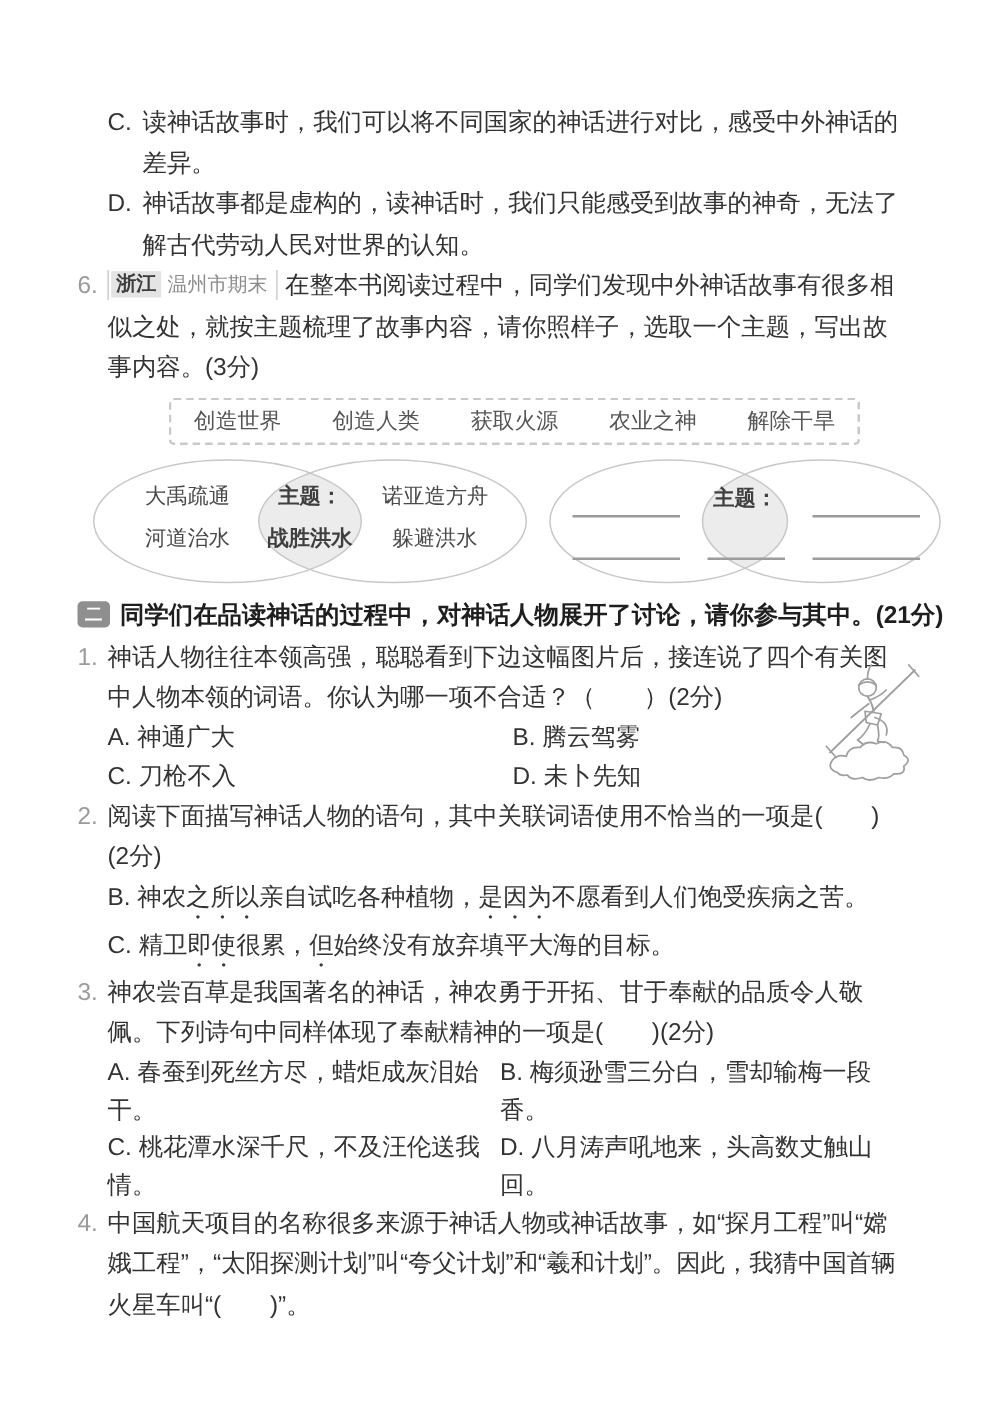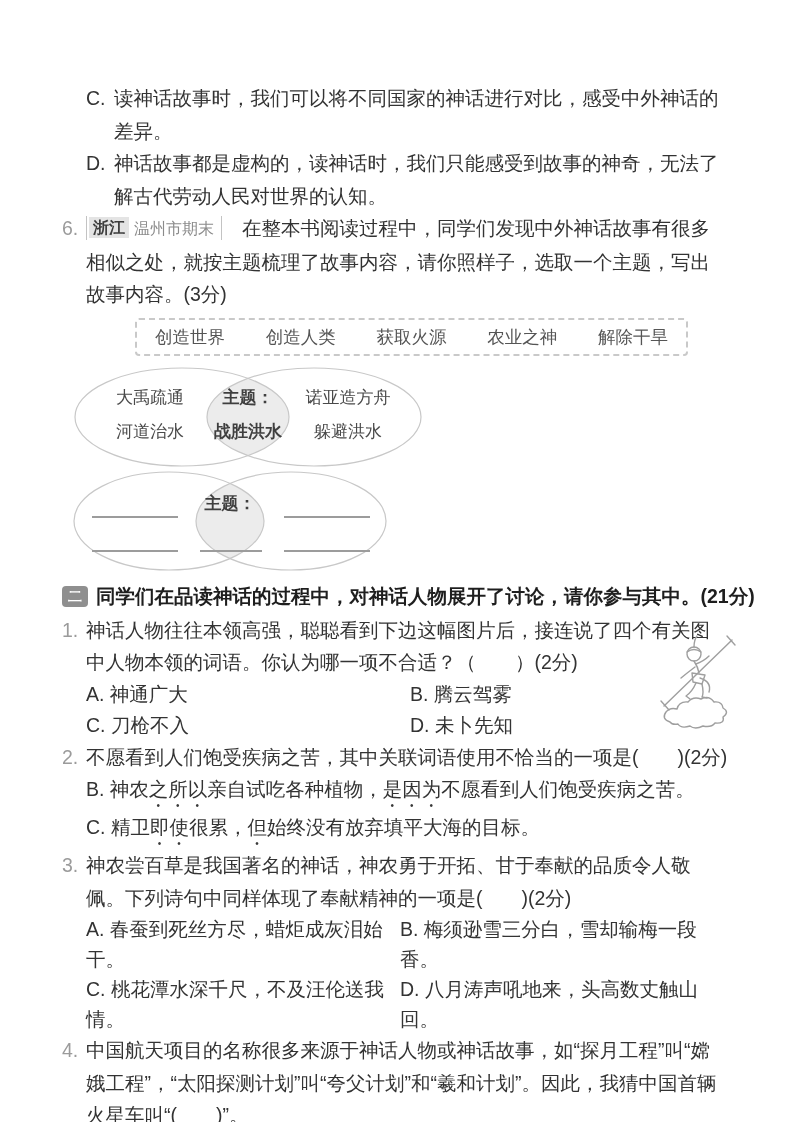--- a/index.html
+++ b/index.html
@@ -16,35 +16,35 @@
   .hang .lab { position:absolute; left:0; top:0; }
 
   
   .q { position:relative; padding-left:24px; padding-right:26px; }
   .q > .num { position:absolute; left:0; top:0; color:#9b9b9b; }
 
   .lab { color:#333; }
   .score { white-space:nowrap; }
 
   
-  .tag-wrap { border-left:1px solid #c3c3c3; border-right:1px solid #c3c3c3; padding:1px 7px 1px 2px; margin-right:20px; }
+  .tag-wrap { border-left:1px solid #c3c3c3; border-right:1px solid #c3c3c3; padding:1px 7px 1px 2px; margin-right:6px; }
   .tag-region { display:inline-block; background:#e4e4e4; color:#3d3d3d; font-weight:bold; font-size:16px; line-height:21px; padding:0 4px; vertical-align:2px; }
   .tag-exam { color:#8b8b8b; font-size:16px; margin-left:5px; vertical-align:1px; }
 
   
   .word-bank {
     box-sizing:border-box; width:553px; margin:7px 0 8px 49px;
     border:2px dashed #c9c9c9; border-radius:4px; padding:3px 18px;
     display:flex; justify-content:space-between;
     font-family:"DejaVu Serif","Liberation Serif",serif;
     color:#555; font-size:17.5px; line-height:28px;gap:12px;
   }
 
   
-  .venn-row { display:flex; margin:4px 0 8px -14px;flex-direction:column; }
+  .venn-row { display:flex; margin:4px 0 8px -14px; }
   .venn { position:relative; flex:none; }
   .venn.left { width:352px; height:104px; margin-right:14px; }
   .venn.right { width:316px; height:104px; }
   .venn svg { position:absolute; left:0; top:0; }
   .vtext {
     position:absolute; text-align:center;
     font-family:"DejaVu Serif","Liberation Serif",serif;
     font-size:17px; line-height:20px; color:#4a4a4a; white-space:nowrap;
   }
   .vtext.bold { font-weight:bold; color:#3f3f3f; }
@@ -185,21 +185,21 @@
           <path d="M46 53 q-4 9 -10 13 l4 3"></path>
           <path d="M52 54 q2 9 0 13 l5 1"></path>
           <path d="M50 48 q12 4 9 14"></path>
           <path d="M20 92 q-9 -3 -4 -10 q4 -5 11 -3 q2 -8 11 -7 q5 -6 13 -3 q8 -4 13 3 q8 -1 9 6 q7 4 0 9 q2 7 -8 6 q-4 5 -12 3 q-8 4 -13 0 q-9 3 -12 -2 q-6 1 -8 -2 z"></path>
         </g>
       </svg>
     </div>
 
     <div class="q">
       <span class="num">2.</span>
-      <span>不愿看到人们饱受疾病之苦，其中关联词语使用不恰当的一项是(　　)</span><span class="score">(2分)</span>
+      <span>阅读下面描写神话人物的语句，其中关联词语使用不恰当的一项是(　　)</span><span class="score">(2分)</span>
       <div class="optline"><span class="lab">B.</span> <span><span>神农</span><span class="emph">之所以</span><span>亲自试吃各种植物，</span><span class="emph">是因为</span><span>不愿看到人们饱受疾病之苦。</span></span></div>
       <div class="optline"><span class="lab">C.</span> <span><span>精卫</span><span class="emph">即使</span><span>很累，</span><span class="emph">但</span><span>始终没有放弃填平大海的目标。</span></span></div>
     </div>
 
     <div class="q">
       <span class="num">3.</span>
       <span>神农尝百草是我国著名的神话，神农勇于开拓、甘于奉献的品质令人敬佩。下列诗句中同样体现了奉献精神的一项是(　　)</span><span class="score">(2分)</span>
       <div class="grid2q3">
         <div><span class="lab">A.</span> <span>春蚕到死丝方尽，蜡炬成灰泪始干。</span></div>
         <div><span class="lab">B.</span> <span>梅须逊雪三分白，雪却输梅一段香。</span></div>

